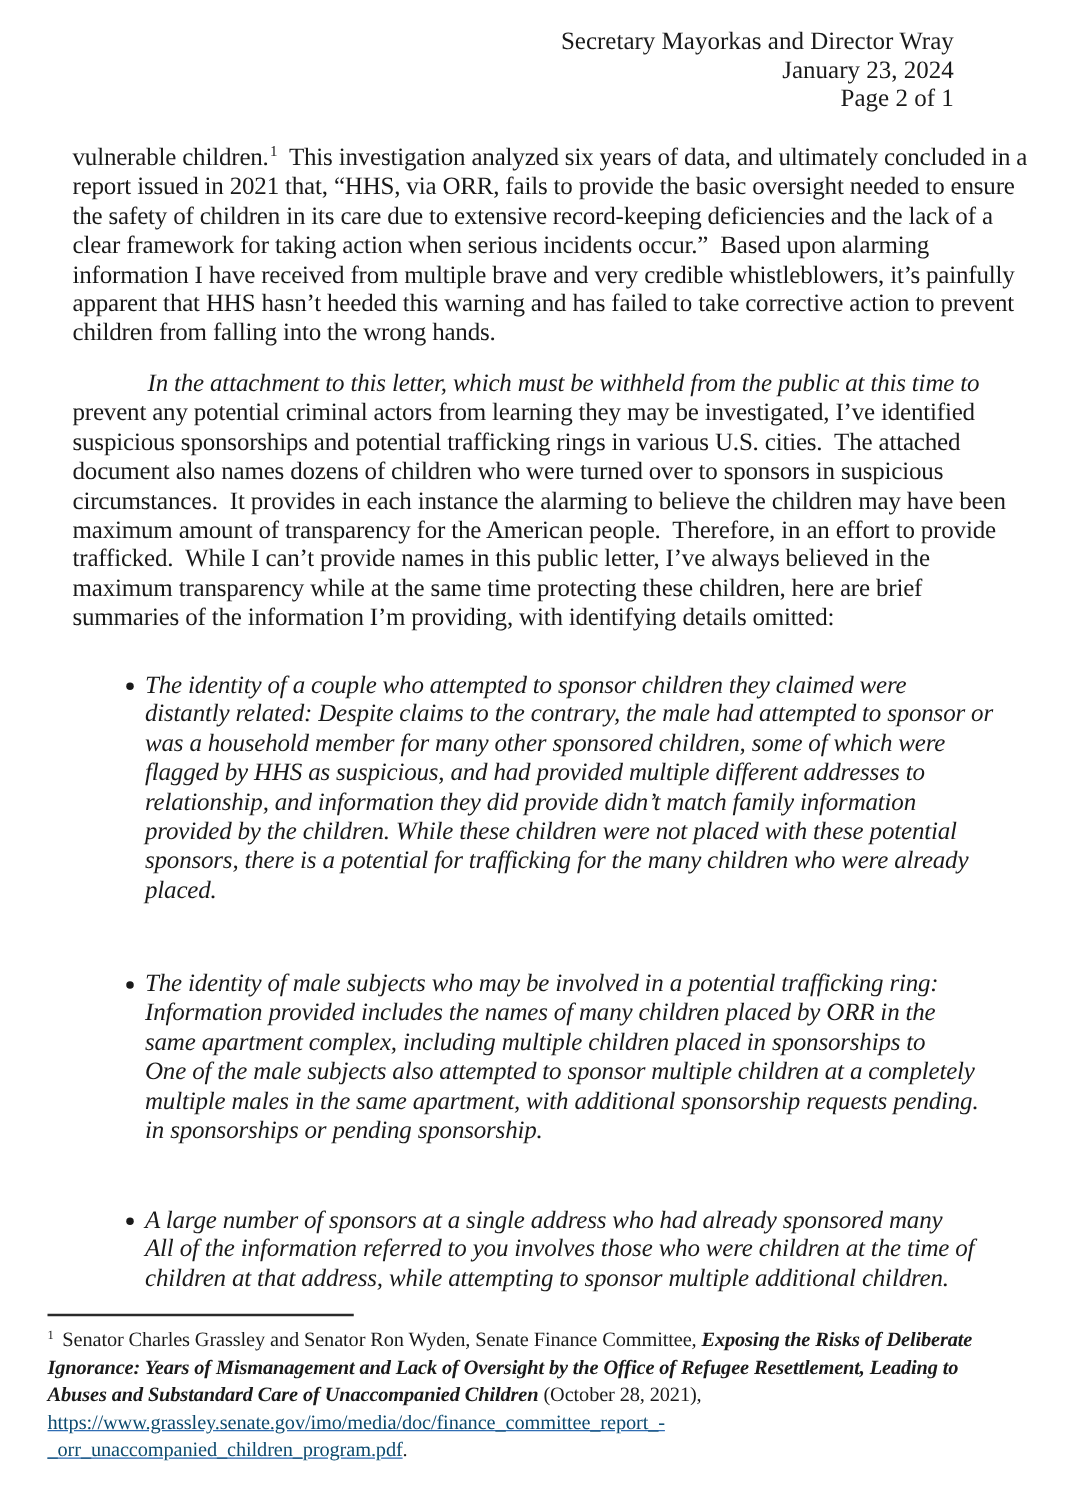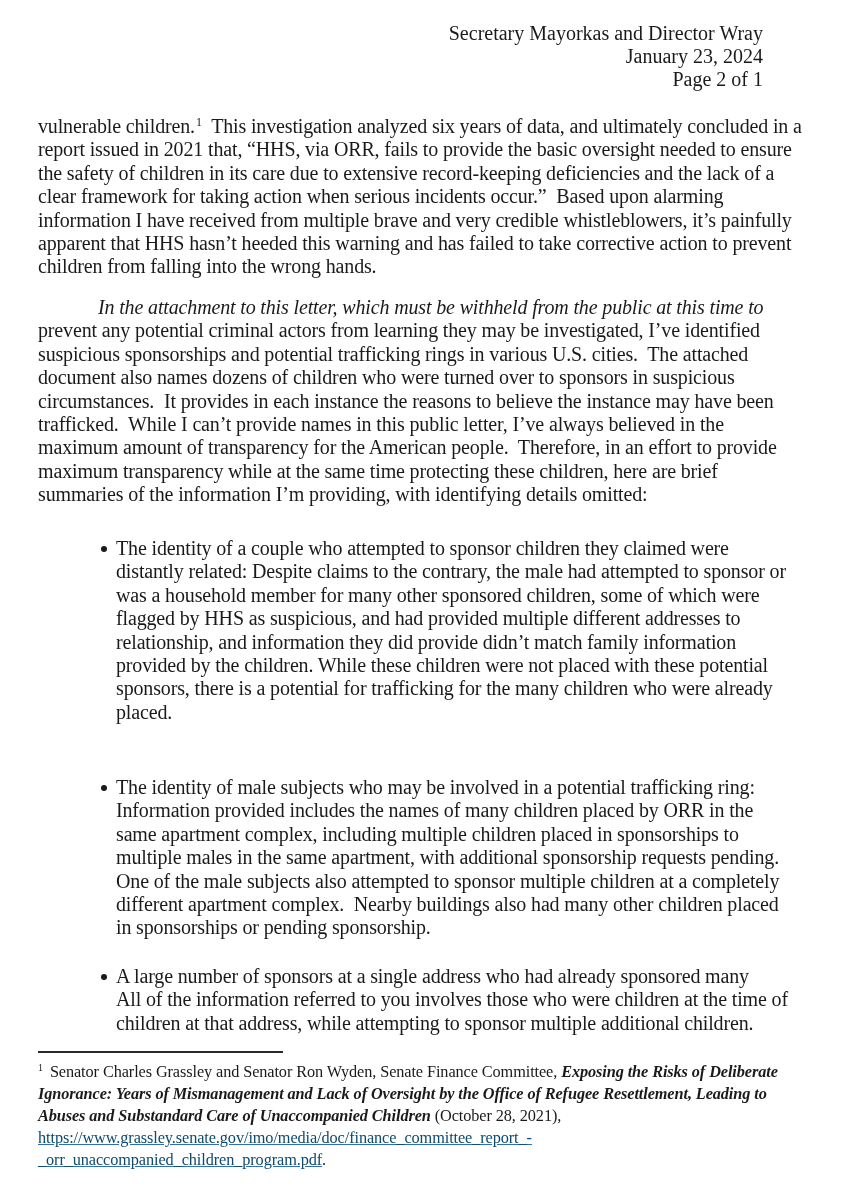--- a/index.html
+++ b/index.html
@@ -33,21 +33,21 @@
     }
     .header .line { display: block; white-space: nowrap; }
     .body-text {
       position: absolute;
       left: 38px;
       font-size: 20px;
       line-height: 23.4px;
       letter-spacing: -0.15px;
       color: #1a1a1a;
     }
-    .body-text .ln { display: block; white-space: nowrap; }
+    .body-text .ln { display: block; white-space: nowrap; margin-left: 20px; }
     .para1 { top: 115px; }
     .para2 { top: 296px; }
     .para2 .ln.first { text-indent: 60px; font-style: italic; }
     sup.fnref {
       font-size: 12px;
       line-height: 0;
       vertical-align: 7px;
       margin-left: 1px;
     }
     .bullet-list {
@@ -70,20 +70,21 @@
       top: 9px;
       width: 6px;
       height: 6px;
       border-radius: 50%;
       background: #1a1a1a;
     }
     .bullet-item .txt {
       position: absolute;
       left: 116px;
       top: 0;
+      font-style: italic;
     }
     .bullet-item .txt .ln { display: block; white-space: nowrap; }
     .b1 { top: 537px; }
     .b2 { top: 776px; }
     .b3 { top: 965px; }
     .fn-rule {
       position: absolute;
       left: 38px;
       top: 1051px;
       width: 245px;
@@ -132,23 +133,23 @@
     <span class="ln">information I have received from multiple brave and very credible whistleblowers, it’s painfully</span>
     <span class="ln">apparent that HHS hasn’t heeded this warning and has failed to take corrective action to prevent</span>
     <span class="ln">children from falling into the wrong hands.</span>
   </div>
 
   <div class="body-text para2">
     <span class="ln first">In the attachment to this letter, which must be withheld from the public at this time to</span>
     <span class="ln">prevent any potential criminal actors from learning they may be investigated, I’ve identified</span>
     <span class="ln" style="white-space:pre">suspicious sponsorships and potential trafficking rings in various U.S. cities.  The attached</span>
     <span class="ln">document also names dozens of children who were turned over to sponsors in suspicious</span>
-    <span class="ln" style="white-space:pre">circumstances.  It provides in each instance the reasons to believe the instance may have been</span>
+    <span class="ln" style="white-space:pre">circumstances.  It provides in each instance the alarming to believe the children may have been</span>
+    <span class="ln" style="white-space:pre">maximum amount of transparency for the American people.  Therefore, in an effort to provide</span>
     <span class="ln" style="white-space:pre">trafficked.  While I can’t provide names in this public letter, I’ve always believed in the</span>
-    <span class="ln" style="white-space:pre">maximum amount of transparency for the American people.  Therefore, in an effort to provide</span>
     <span class="ln">maximum transparency while at the same time protecting these children, here are brief</span>
     <span class="ln">summaries of the information I’m providing, with identifying details omitted:</span>
   </div>
 
   <div class="bullet-list">
 
     <div class="bullet-item b1">
       <span class="dot"></span>
       <div class="txt">
         <span class="ln">The identity of a couple who attempted to sponsor children they claimed were</span>
@@ -161,23 +162,22 @@
         <span class="ln">placed.</span>
       </div>
     </div>
 
     <div class="bullet-item b2">
       <span class="dot"></span>
       <div class="txt">
         <span class="ln">The identity of male subjects who may be involved in a potential trafficking ring:</span>
         <span class="ln">Information provided includes the names of many children placed by ORR in the</span>
         <span class="ln">same apartment complex, including multiple children placed in sponsorships to</span>
+        <span class="ln">One of the male subjects also attempted to sponsor multiple children at a completely</span>
         <span class="ln">multiple males in the same apartment, with additional sponsorship requests pending.</span>
-        <span class="ln">One of the male subjects also attempted to sponsor multiple children at a completely</span>
-        <span class="ln" style="white-space:pre">different apartment complex.  Nearby buildings also had many other children placed</span>
         <span class="ln">in sponsorships or pending sponsorship.</span>
       </div>
     </div>
 
     <div class="bullet-item b3">
       <span class="dot"></span>
       <div class="txt">
         <span class="ln">A large number of sponsors at a single address who had already sponsored many</span>
         <span class="ln">All of the information referred to you involves those who were children at the time of</span>
         <span class="ln">children at that address, while attempting to sponsor multiple additional children.</span>

